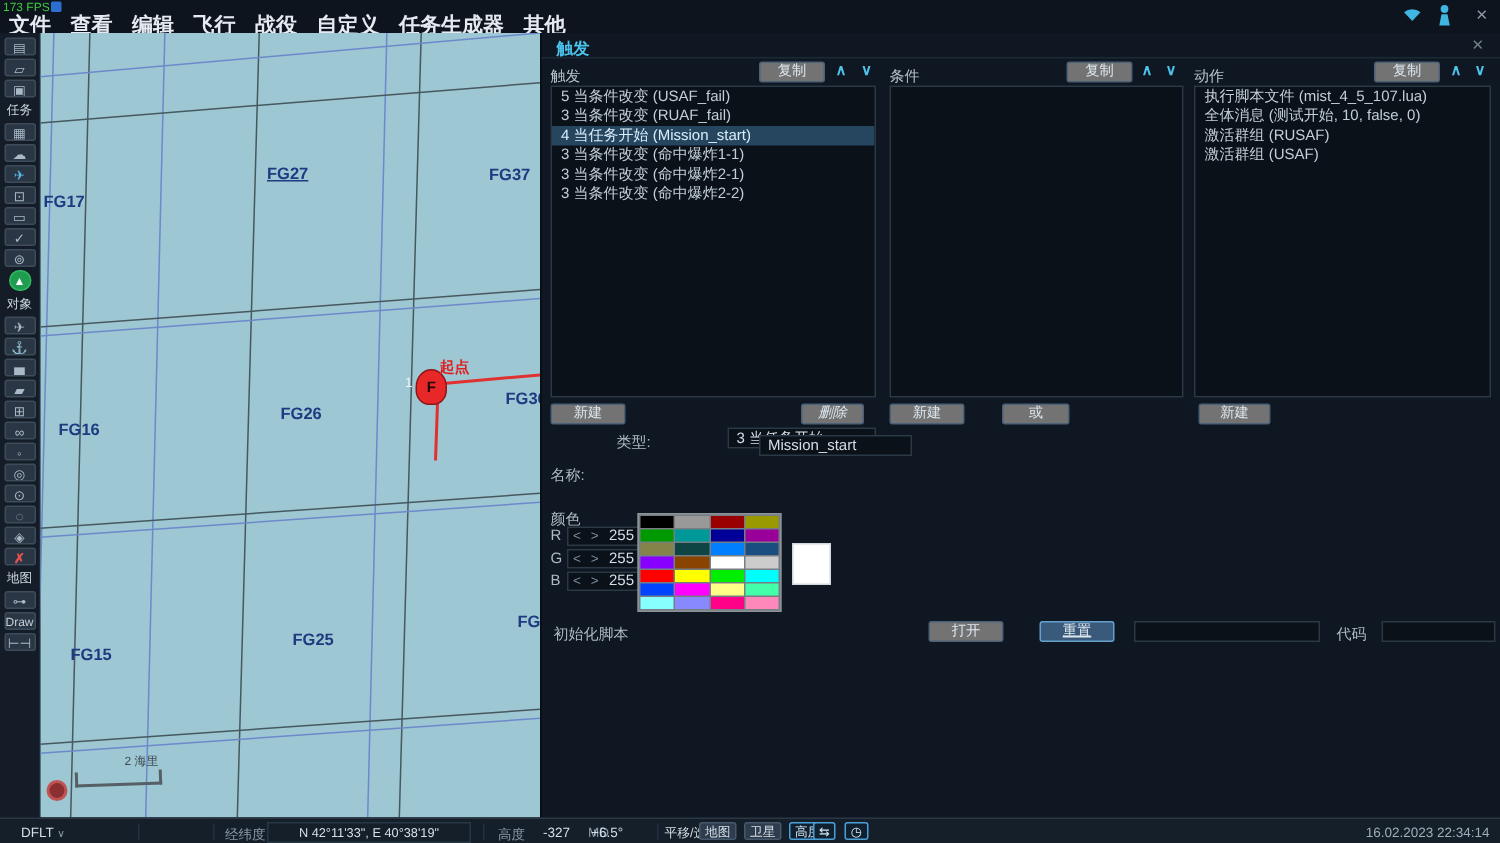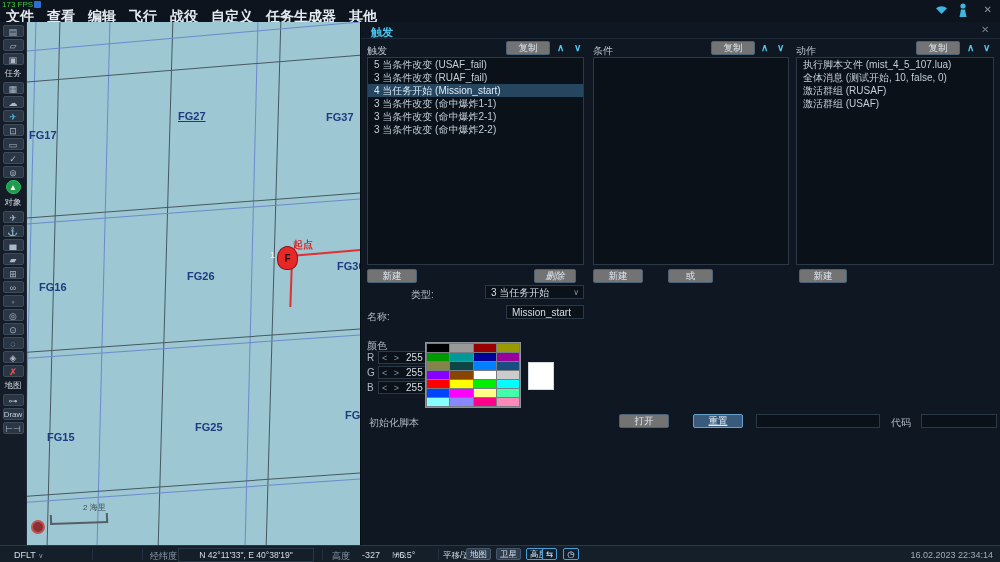--- a/index.html
+++ b/index.html
@@ -218,21 +218,21 @@
   <div class="btn" style="left:307px;top:247px;width:45px;">或</div>
   <div class="btn" style="left:438px;top:247px;width:48px;">新建</div>
 
   <span class="lbl" style="left:6px;top:266px;margin-left:44px;">类型:</span>
   <div class="field" style="left:124px;top:263px;width:99px;">
     <span>3 当任务开始</span>
     <span class="chev">∨</span>
   </div>
 
   <span class="lbl" style="left:6px;top:288px;">名称:</span>
-  <div class="field" style="left:145px;top:283px;width:78px;">
+  <div class="field" style="left:145px;top:268px;width:102px;">
     <span>Mission_start</span>
   </div>
 
   <span class="lbl" style="left:6px;top:317px;">颜色</span>
   <div>
       <span class="spin-row-label" style="left: 6px; top: 330px;">R</span>
       <div class="spin" style="left: 17px; top: 329px;"><span class="arr">&lt; &gt;</span><span class="val">255</span></div>
       <span class="spin-row-label" style="left: 6px; top: 345px;">G</span>
       <div class="spin" style="left: 17px; top: 344px;"><span class="arr">&lt; &gt;</span><span class="val">255</span></div>
       <span class="spin-row-label" style="left: 6px; top: 360px;">B</span>

